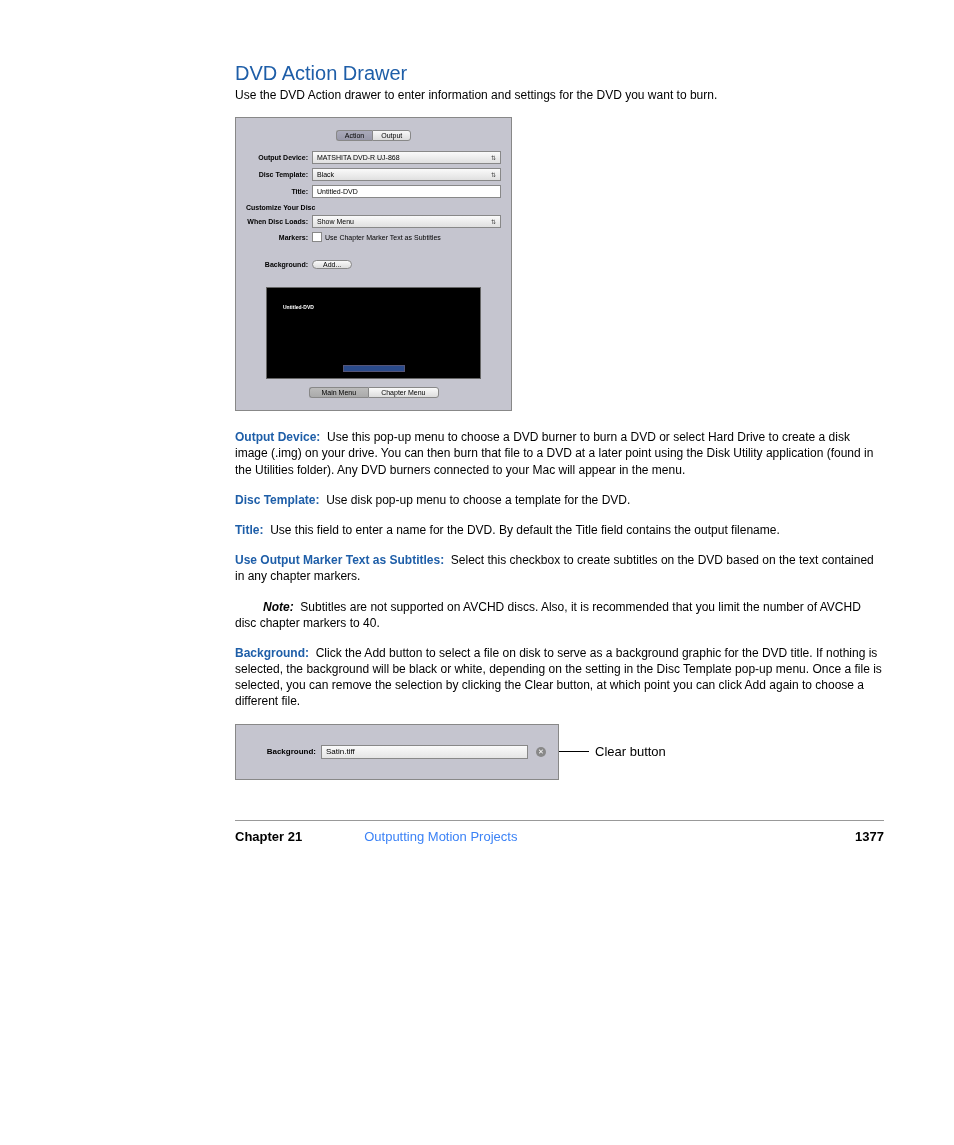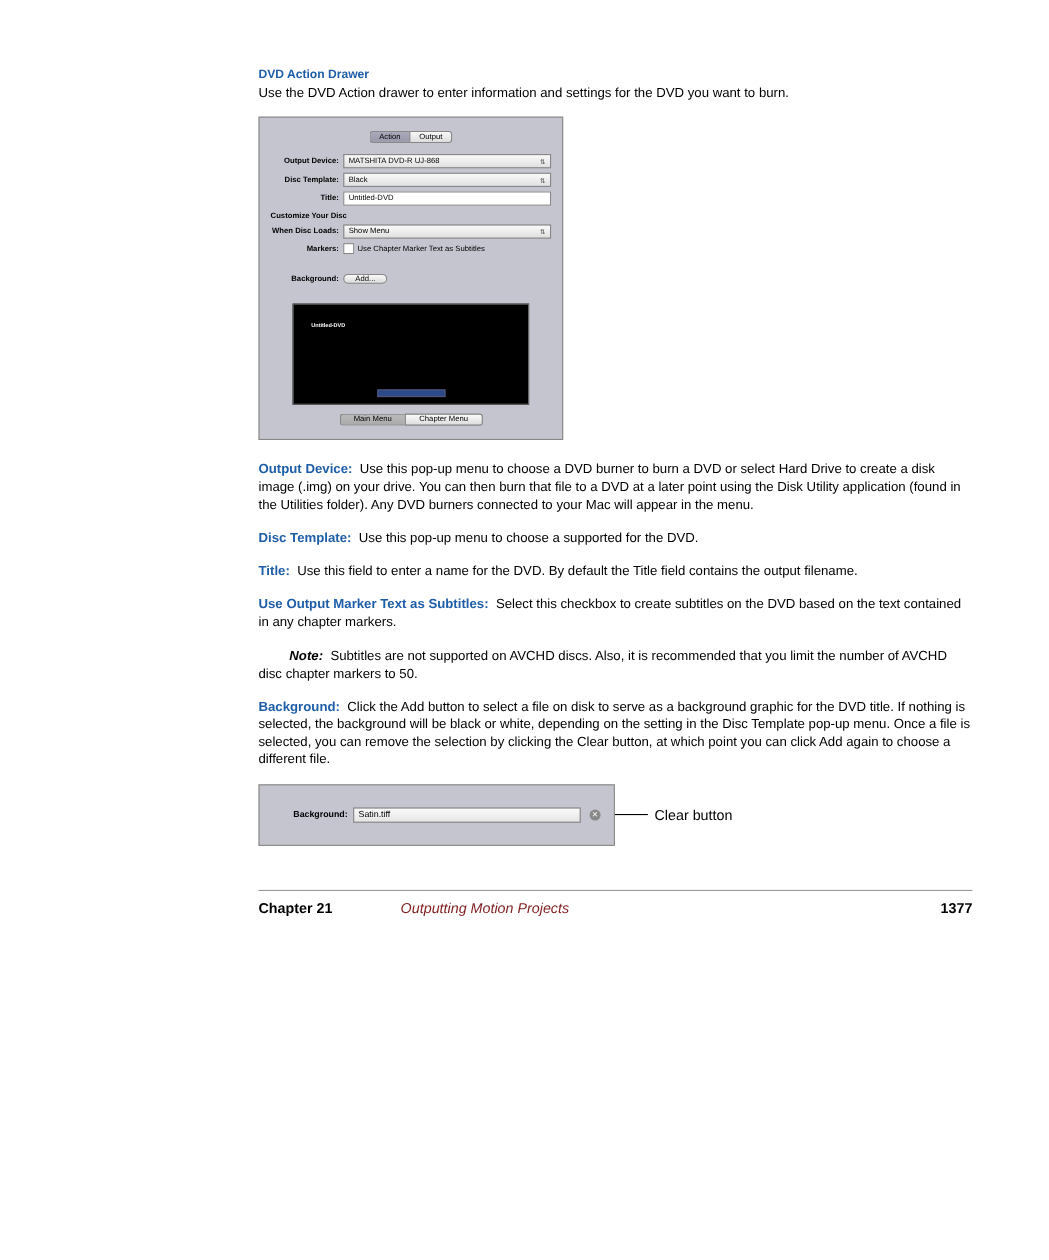--- a/index.html
+++ b/index.html
@@ -10,22 +10,22 @@
     width: 954px;
     color: #000;
   }
   .page {
     padding: 62px 70px 30px 235px;
     position: relative;
     min-height: 1050px;
   }
   .section-title {
     color: #1e5ea8;
-    font-weight: bold;
-    font-size: 11px;
+    font-weight: normal;
+    font-size: 20px;
     margin-bottom: 2px;
   }
   .body-text {
     font-size: 12px;
     line-height: 1.35;
     margin-bottom: 14px;
   }
   .term {
     color: #1e5ea8;
     font-weight: bold;
@@ -216,22 +216,21 @@
     padding-top: 8px;
     font-size: 13px;
     margin-top: 30px;
     gap: 48px;
   }
   .footer .chapter-label {
     font-weight: bold;
     margin-right: 14px;
   }
   .footer .chapter-title {
-    color: #7f1d1d;
-    font-style: italic;
+    color: #3b82f6;
   }
   .footer .pagenum {
     margin-left: auto;
     font-weight: bold;
   }
 </style>
 </head>
 <body>
 
 <div class="page">
@@ -300,37 +299,37 @@
     </div>
   </div>
 
   <div class="body-text">
     <span class="term">Output Device:</span>
     &nbsp;<span>Use this pop-up menu to choose a DVD burner to burn a DVD or select Hard Drive to create a disk image (.img) on your drive. You can then burn that file to a DVD at a later point using the Disk Utility application (found in the Utilities folder). Any DVD burners connected to your Mac will appear in the menu.</span>
   </div>
 
   <div class="body-text">
     <span class="term">Disc Template:</span>
-    &nbsp;<span>Use this pop-up menu to choose a supported for the DVD.</span>
+    &nbsp;<span>Use disk pop-up menu to choose a template for the DVD.</span>
   </div>
 
   <div class="body-text">
     <span class="term">Title:</span>
     &nbsp;<span>Use this field to enter a name for the DVD. By default the Title field contains the output filename.</span>
   </div>
 
 
   <div class="body-text">
     <span class="term">Use Output Marker Text as Subtitles:</span>
     &nbsp;<span>Select this checkbox to create subtitles on the DVD based on the text contained in any chapter markers.</span>
   </div>
 
   <div class="body-text">
     <span class="note-label">Note:</span>
-    &nbsp;<span>Subtitles are not supported on AVCHD discs. Also, it is recommended that you limit the number of AVCHD disc chapter markers to 50.</span>
+    &nbsp;<span>Subtitles are not supported on AVCHD discs. Also, it is recommended that you limit the number of AVCHD disc chapter markers to 40.</span>
   </div>
 
   <div class="body-text">
     <span class="term">Background:</span>
     &nbsp;<span>Click the Add button to select a file on disk to serve as a background graphic for the DVD title. If nothing is selected, the background will be black or white, depending on the setting in the Disc Template pop-up menu. Once a file is selected, you can remove the selection by clicking the Clear button, at which point you can click Add again to choose a different file.</span>
   </div>
 
   <div class="bg-panel-wrap">
     <div class="bg-panel">
       <div class="bg-row">

